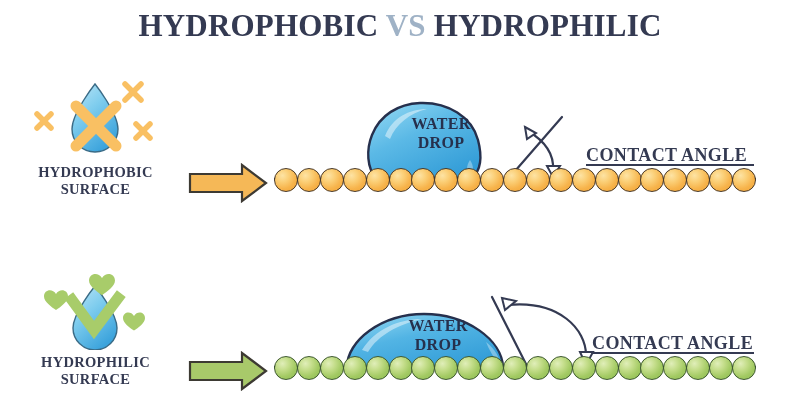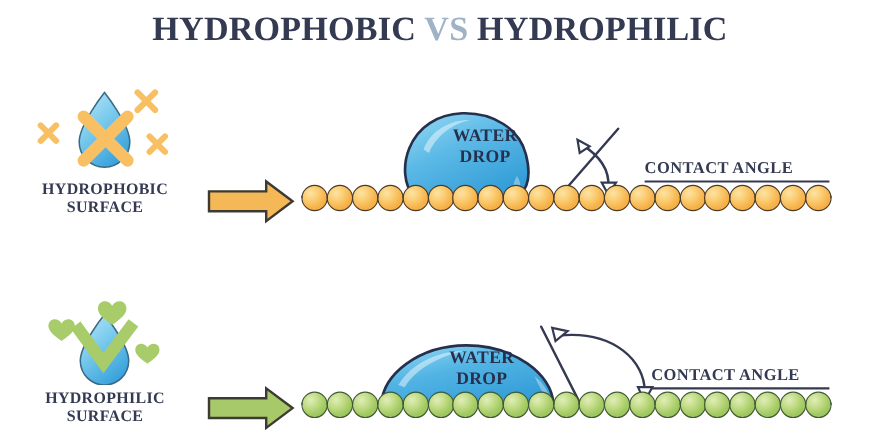--- a/index.html
+++ b/index.html
@@ -117,21 +117,21 @@
     top: 316px;
     width: 120px;
     font-size: 16px;
   }
 
   
   .ca-label {
     position: absolute;
     font-family: "Liberation Serif", "DejaVu Serif", serif;
     font-weight: bold;
-    font-size: 15px;
+    font-size: 18px;
     color: #343a52;
     letter-spacing: 0.4px;
     white-space: nowrap;
   }
   #ca-label-top { left: 586px; top: 145px; }
   #ca-label-bottom { left: 592px; top: 333px; }
 </style>
 </head>
 <body>
 

